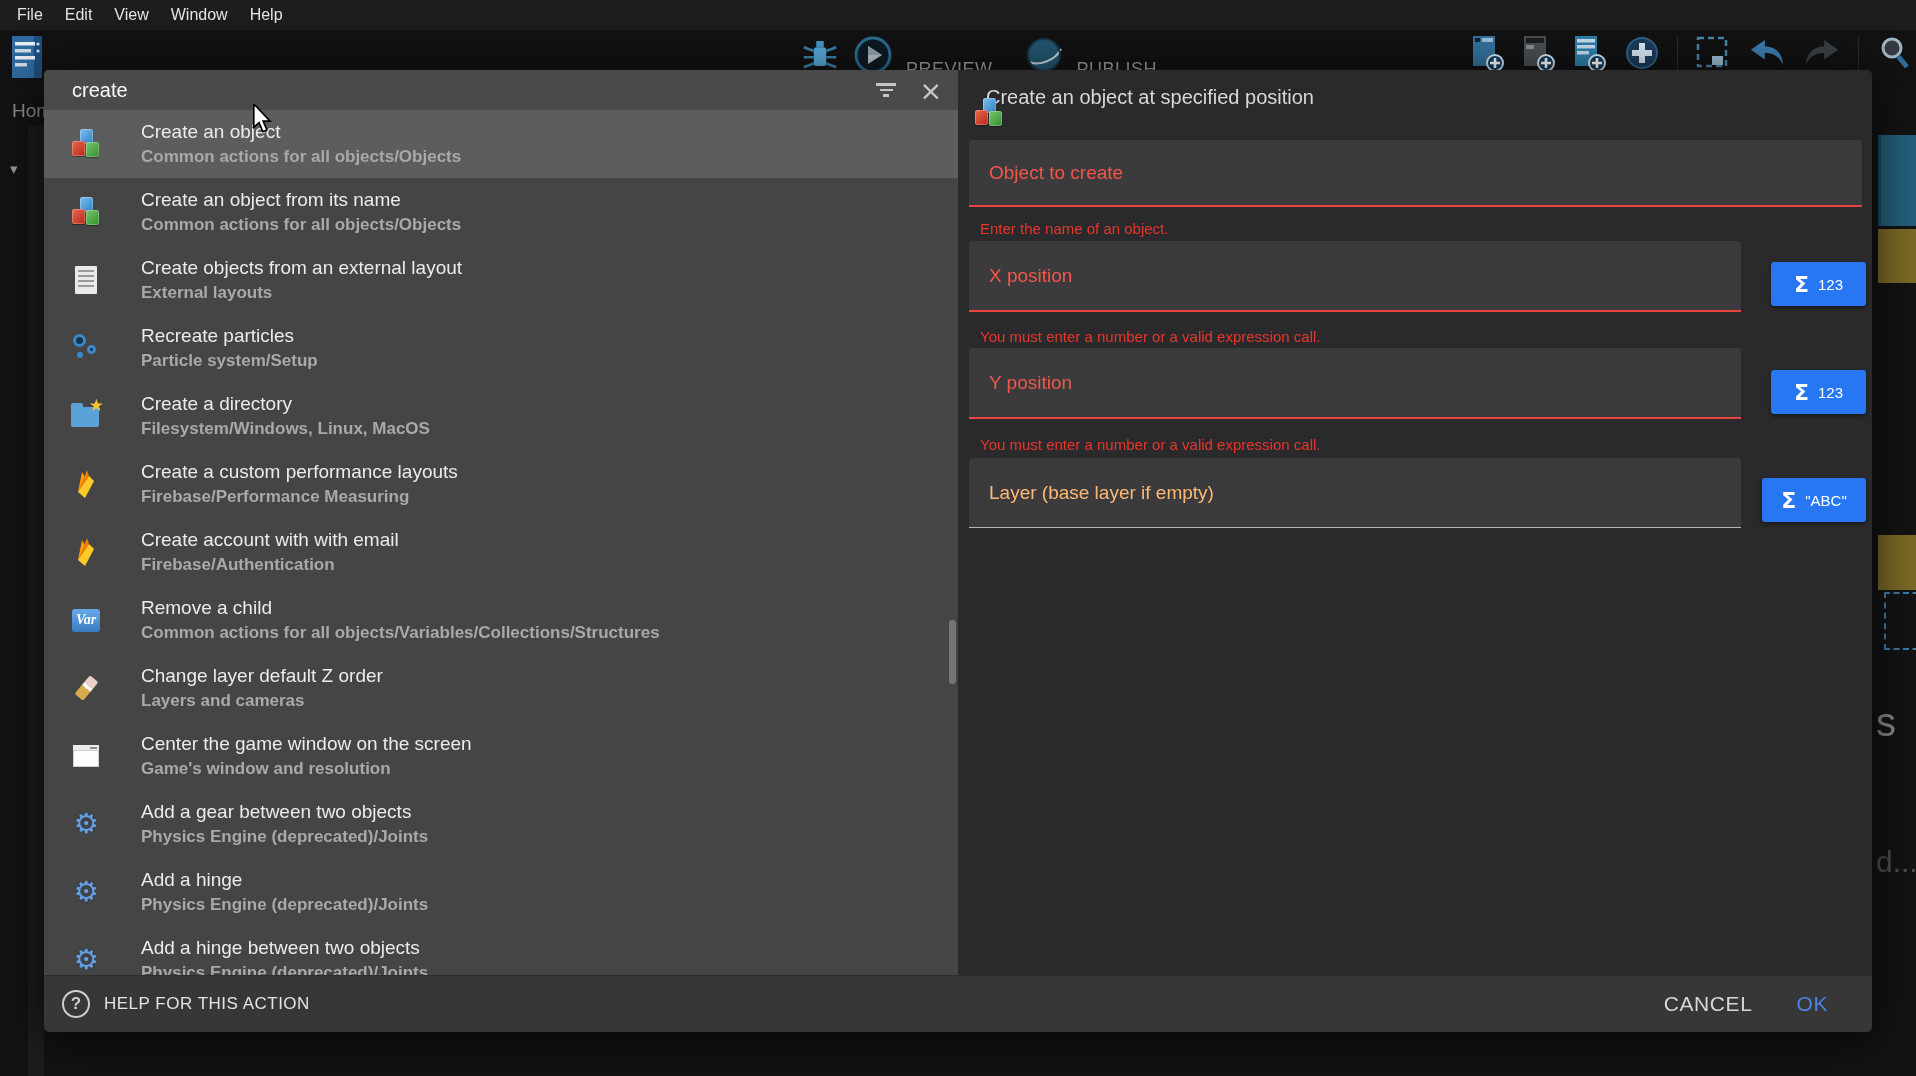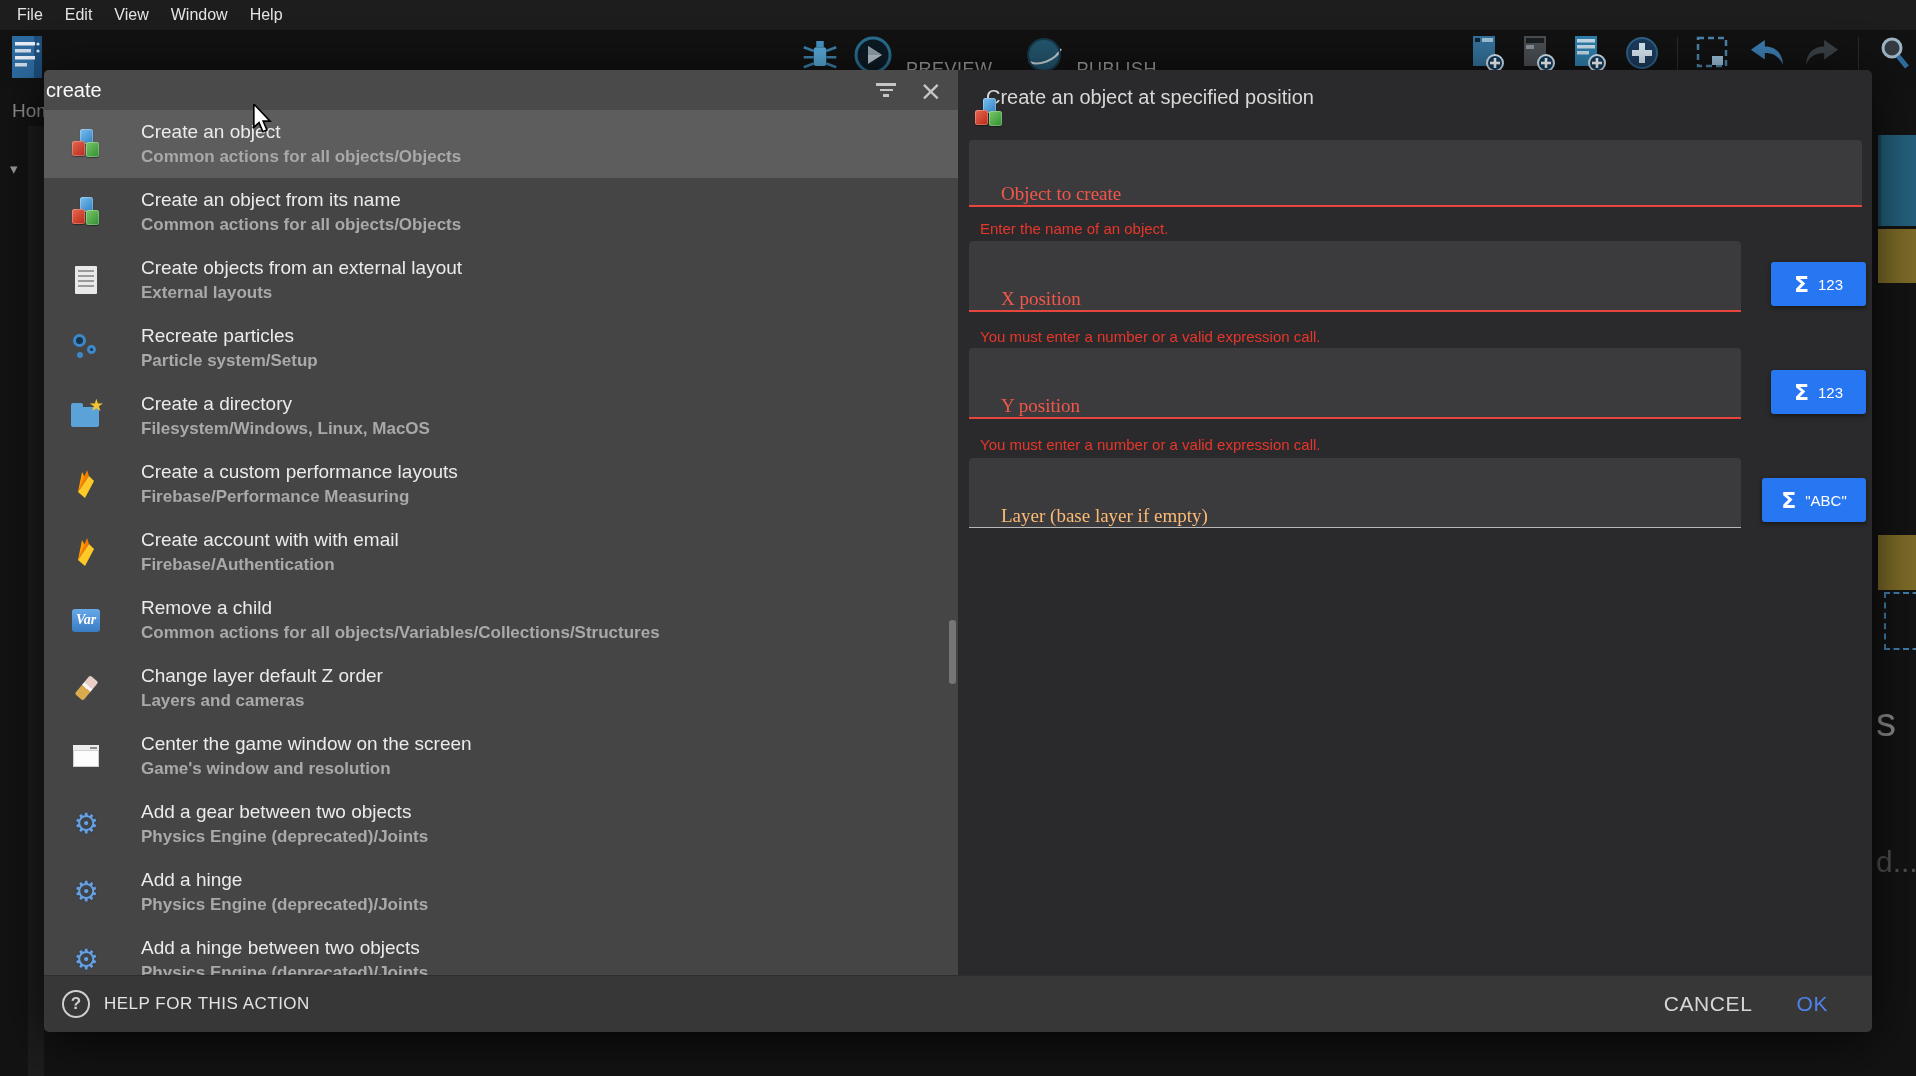--- a/index.html
+++ b/index.html
@@ -37,42 +37,42 @@
   .frag-d { position:absolute; left:1876px; top:845px; color:#4f4f4f; font-size:30px; z-index:1; }
   
   .dialog {
     position:absolute; left:44px; top:70px; width:1828px; height:962px;
     border-radius:5px; overflow:hidden; z-index:10;
     box-shadow:0 8px 50px rgba(0,0,0,.75);
   }
   
   .left-panel { position:absolute; left:0; top:0; width:914px; height:905px; background:#454545; overflow:hidden; }
   .search-header { position:absolute; left:0; top:0; width:914px; height:40px; background:#4a4a4a; display:flex; align-items:center; }
-  .search-query { color:#fafafa; font-size:20px; padding-left:2px; flex:1; }
+  .search-query { color:#fafafa; font-size:20px; padding-left:28px; flex:1; }
   .ic-filter { width:22px; margin-right:22px; cursor:pointer; }
   .ic-filter i { display:block; background:#c6c6c6; height:2.5px; margin:3px auto 0; }
   .ic-filter i:nth-child(1){ width:20px; margin-top:0; }
   .ic-filter i:nth-child(2){ width:13px; }
   .ic-filter i:nth-child(3){ width:6px; }
   .ic-close { color:#c6c6c6; font-size:27px; line-height:27px; margin-right:16px; cursor:pointer; font-family:"DejaVu Sans",sans-serif; }
   .results { position:absolute; left:0; top:40px; width:914px; height:865px; overflow:hidden; }
   .row { position:relative; height:68px; cursor:pointer; }
   .row.selected { background:#5d5d5d; }
   .ric { position:absolute; left:26px; top:50%; transform:translateY(-50%); width:32px; height:32px; display:flex; align-items:center; justify-content:center; }
   .rtxt { position:absolute; left:97px; top:9px; }
   .rtitle { color:#ebebeb; font-size:19px; line-height:26px; }
   .rsub { color:#a9a9a9; font-size:17px; line-height:24px;font-weight:bold; }
   .list-scroll { position:absolute; right:2px; top:550px; width:7px; height:64px; background:#757575; border-radius:3px; cursor:pointer; }
   
   .right-panel { position:absolute; left:914px; top:0; width:914px; height:905px; background:#2a2a2c; }
   .dp-head { position:absolute; left:16px; top:16px; display:flex; align-items:center; gap:12px; }
   .dp-title { color:#d8d8d8; font-size:20px; }
   .field {
     position:absolute; background:#3b3b3d; border-radius:4px 4px 0 0;
-    display:flex; align-items:flex-end; padding-left:32px; cursor:text;font-family:Liberation Serif, serif;
+    display:flex; align-items:center; padding-left:20px; cursor:text;
   }
   .field.err { border-bottom:2px solid #e8453c; }
   .field.ok { border-bottom:1px solid #b8b8b8; }
   .flabel { font-size:19px; }
   .field.err .flabel { color:#f4564a; }
   .field.ok .flabel { color:#fdba74; }
   .ferror { position:absolute; color:#e8362a; font-size:15px; }
   .f1 { left:11px; top:70px;  width:893px; height:67px; }
   .e1 { left:22px; top:150px; }
   .f2 { left:11px; top:171px; width:772px; height:71px; }

